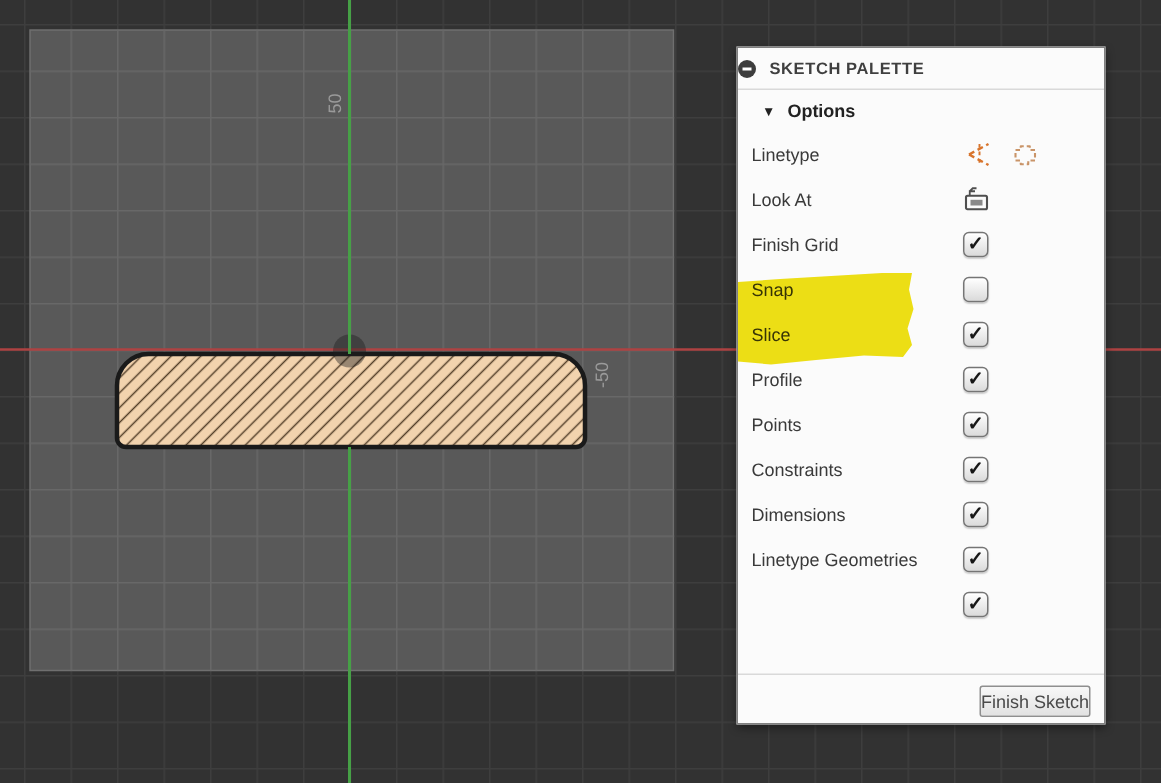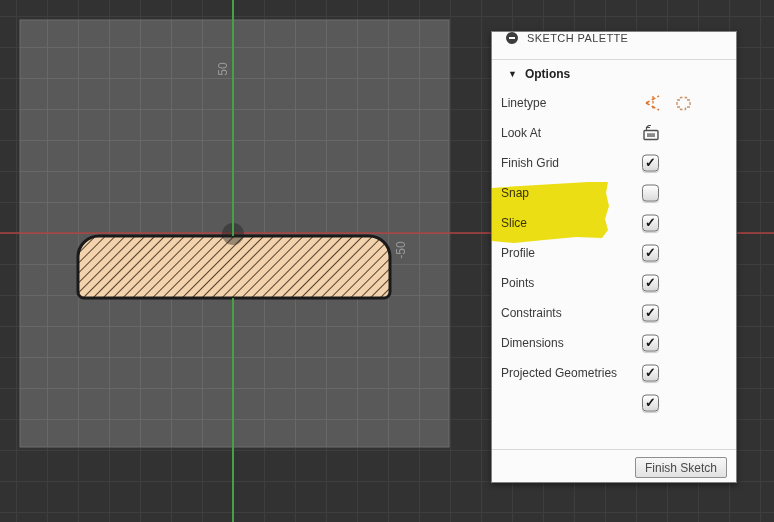--- a/index.html
+++ b/index.html
@@ -10,22 +10,23 @@
   }
   .viewport-svg{position:absolute;left:0;top:0;}
 
   
   .palette{
     position:absolute;left:491px;top:31px;width:246px;height:452px;
     background:#fbfbfb;border:1px solid #808080;box-sizing:border-box;
     box-shadow:0 2px 6px rgba(0,0,0,.45);
   }
   .palette-header{
-    height:27px;display:flex;padding-left:14px;
+    height:27px;display:flex;align-items:center;padding-left:0;
     border-bottom:1px solid #d9d9d9;
+    font-weight:bold;
   }
   .collapse-btn{
     width:12px;height:12px;border-radius:50%;background:#3d3d3d;
     position:relative;cursor:pointer;flex:0 0 auto;
   }
   .collapse-btn .minus{
     position:absolute;left:3px;top:5px;width:6px;height:2px;background:#fff;
   }
   .palette-title{
     margin-left:9px;font-size:11px;color:#3f3f3f;letter-spacing:.4px;
@@ -48,21 +49,21 @@
     display:flex;align-items:center;justify-content:center;cursor:pointer;
   }
   .checkbox .mark{
     font-size:13px;font-weight:bold;color:#161616;line-height:1;
     transform:translateY(-1px);
   }
   .footer-divider{
     position:absolute;left:0;right:0;top:417px;border-top:1px solid #d9d9d9;
   }
   .finish-btn{
-    position:absolute;right:9px;top:425px;height:21px;padding:0 9px;
+    position:absolute;right:9px;top:425px;height:21px;padding:0 0;
     font-size:12px;color:#4a4a4a;font-family:"Liberation Sans",sans-serif;
     background:linear-gradient(#f7f7f7,#e2e2e2);
     border:1px solid #8f8f8f;border-radius:2px;cursor:pointer;
   }
   .hl-overlay{
     position:absolute;left:0;top:0;pointer-events:none;
     mix-blend-mode:multiply;
   }
 </style>
 </head>
@@ -203,21 +204,21 @@
     <div class="prow">
       <span class="lbl">Dimensions</span>
       <span class="ctrl">
           <span class="checkbox">
             <span class="mark">✓</span>
           </span>
         </span>
     </div>
 
     <div class="prow">
-      <span class="lbl">Projected Geometries</span>
+      <span class="lbl">Linetype Geometries</span>
       <span class="ctrl">
           <span class="checkbox">
             <span class="mark">✓</span>
           </span>
         </span>
     </div>
 
     <div class="prow">
       <span class="ctrl">
           <span class="checkbox">

